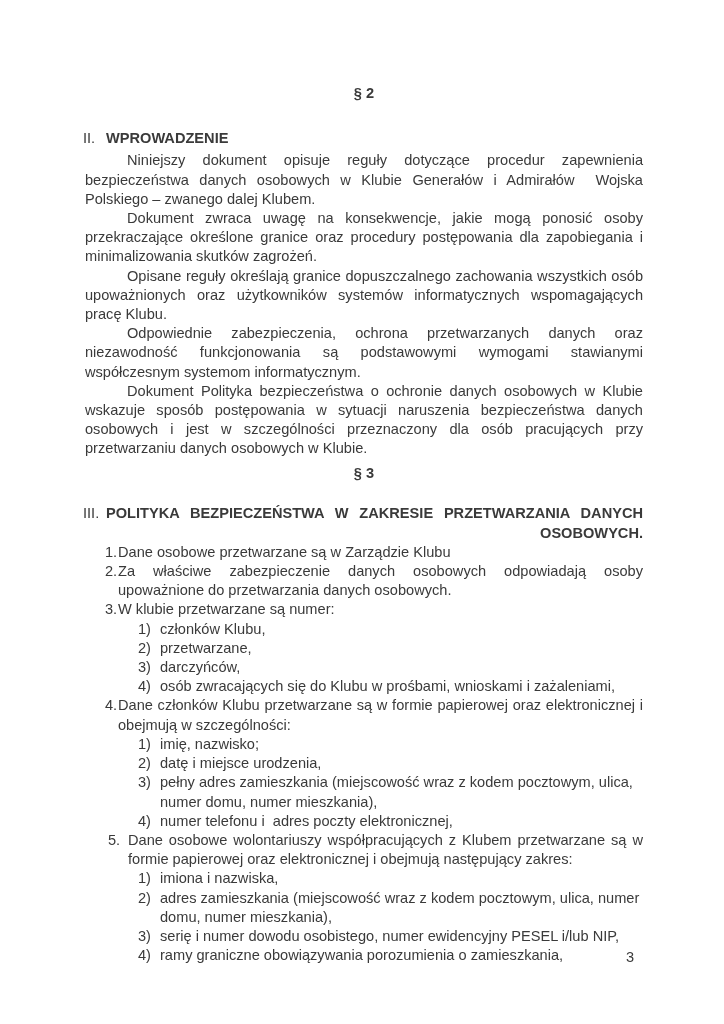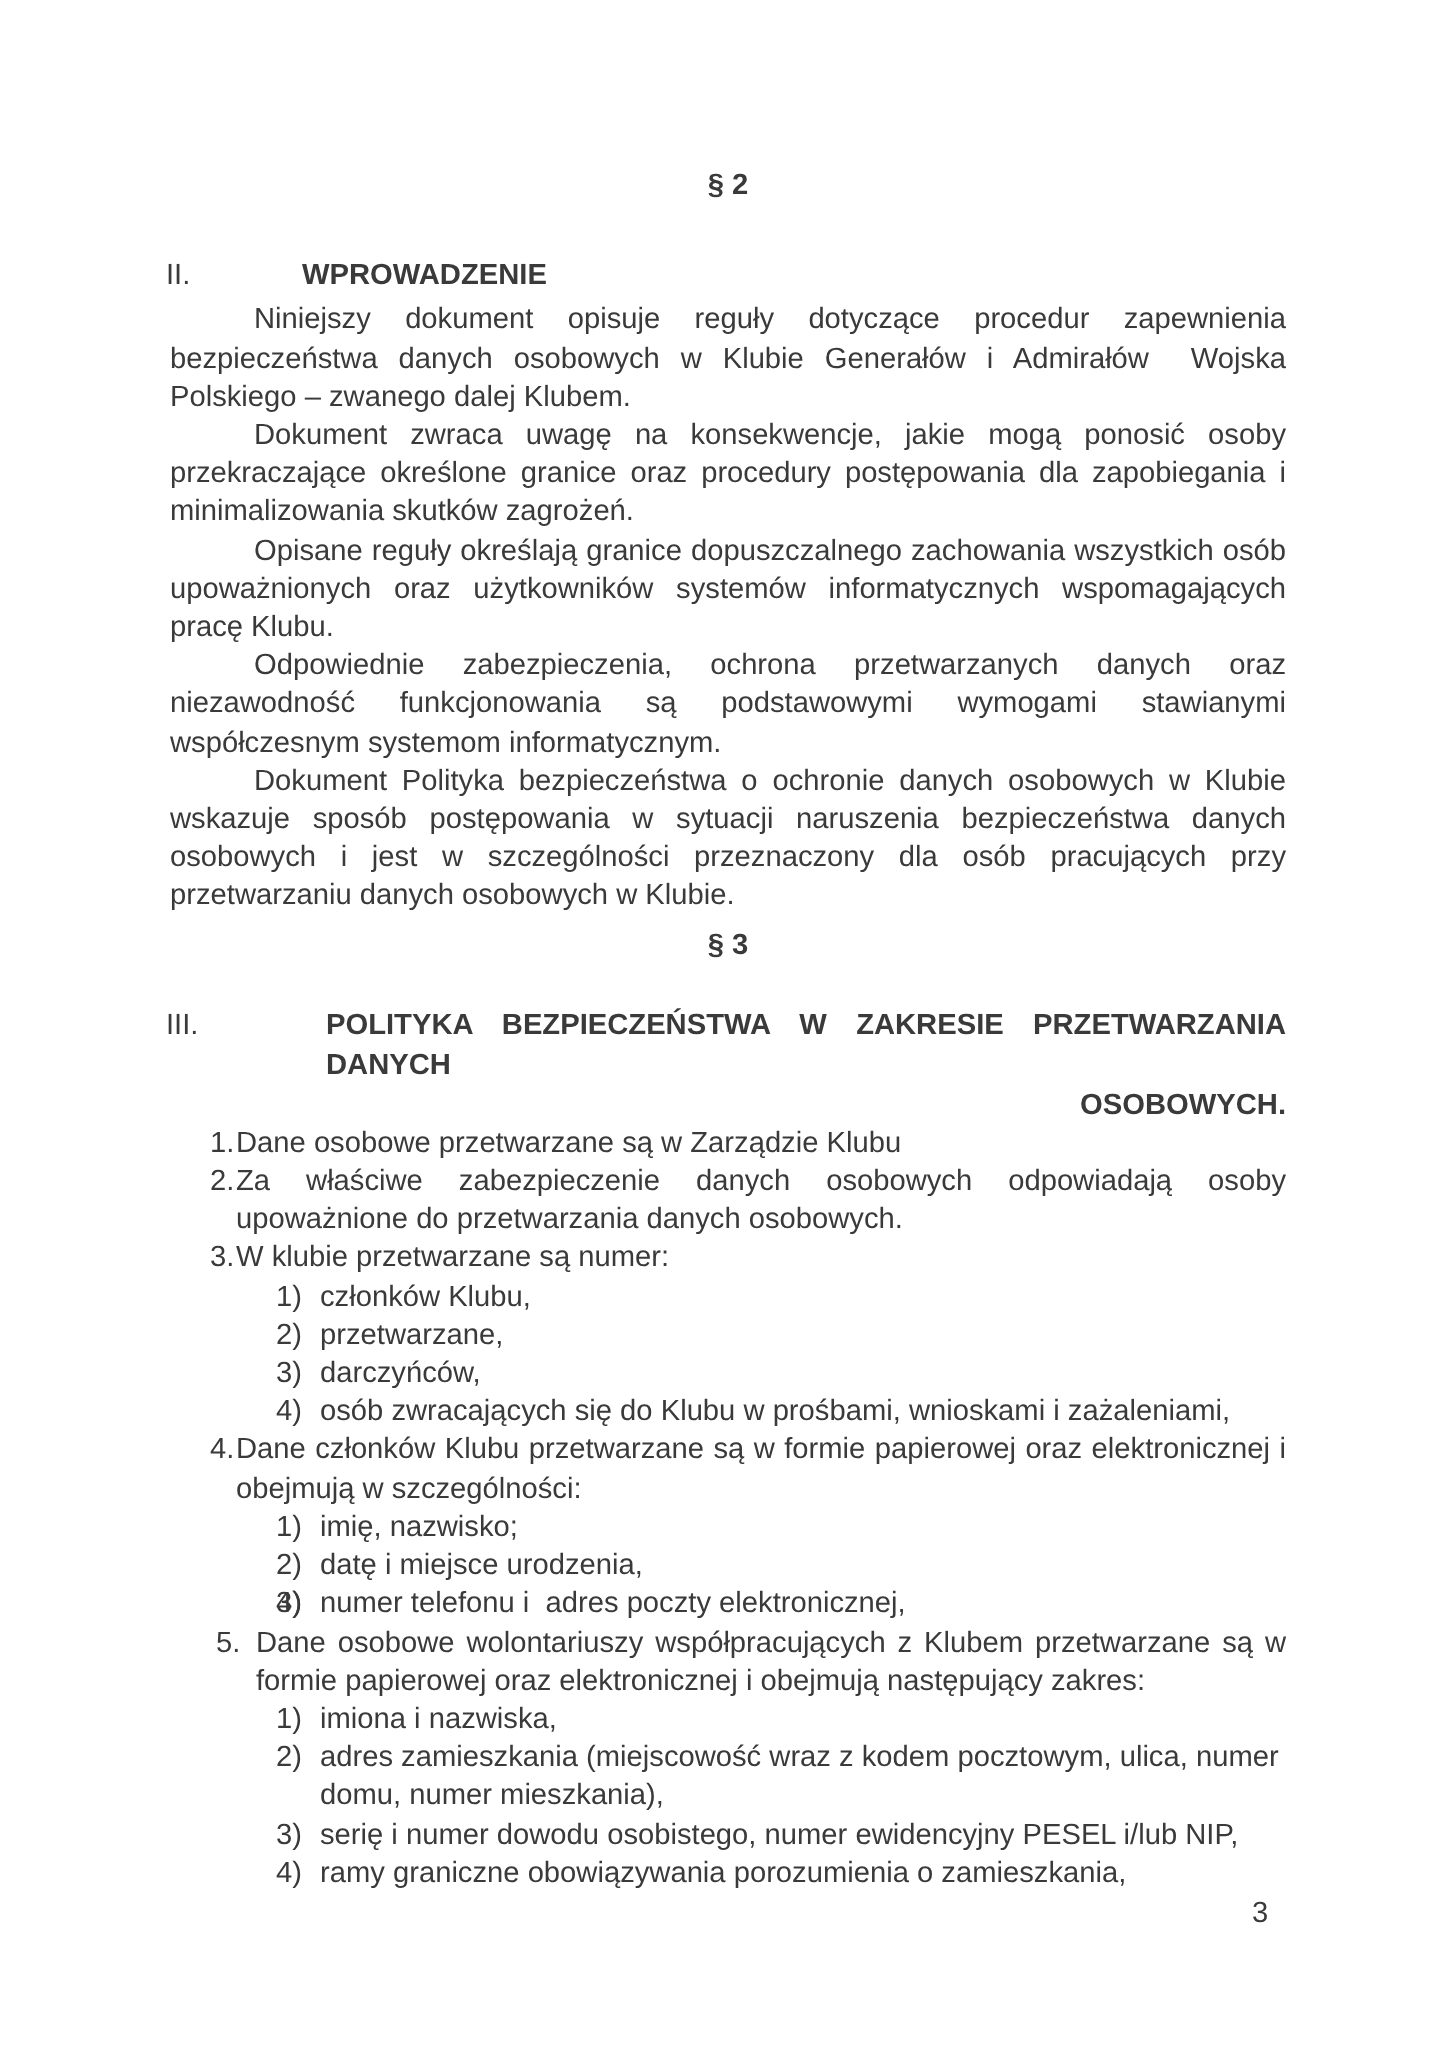--- a/index.html
+++ b/index.html
@@ -27,21 +27,20 @@
   .sec-mark {
     text-align: center;
     font-weight: 700;
   }
   .sec-mark.s2 { margin-bottom: 26px; }
   .sec-mark.s3 { margin-top: 5px; margin-bottom: 20px; }
 
   .heading {
     position: relative;
     margin-bottom: 3px;
-    padding-left: 45px;
   }
   .heading .h-num {
     position: absolute;
     left: -2px;
     top: 0;
     font-weight: 400;
   }
   .heading .h-title {
     display: block;
     margin-left: 21px;
@@ -113,21 +112,21 @@
     <p class="para">Dokument zwraca uwagę na konsekwencje, jakie mogą ponosić osoby przekraczające określone granice oraz procedury postępowania dla zapobiegania i minimalizowania skutków zagrożeń.</p>
     <p class="para">Opisane reguły określają granice dopuszczalnego zachowania wszystkich osób upoważnionych oraz użytkowników systemów informatycznych wspomagających pracę Klubu.</p>
     <p class="para">Odpowiednie zabezpieczenia, ochrona przetwarzanych danych oraz niezawodność funkcjonowania są podstawowymi wymogami stawianymi współczesnym systemom informatycznym.</p>
     <p class="para">Dokument Polityka bezpieczeństwa o ochronie danych osobowych w Klubie wskazuje sposób postępowania w sytuacji naruszenia bezpieczeństwa danych osobowych i jest w szczególności przeznaczony dla osób pracujących przy przetwarzaniu danych osobowych w Klubie.</p>
 
     <div class="sec-mark s3">§ 3</div>
 
     <div class="heading heading-iii">
       <span class="h-num">III.</span>
       <span class="h-title">
-        <span class="h-line1" style="display:block;margin-left:12px;">POLITYKA BEZPIECZEŃSTWA W ZAKRESIE PRZETWARZANIA DANYCH</span>
+        <span class="h-line1" style="display:block;">POLITYKA BEZPIECZEŃSTWA W ZAKRESIE PRZETWARZANIA DANYCH</span>
         <span class="h-line2" style="display:block;">OSOBOWYCH.</span>
       </span>
     </div>
 
     <div class="list">
 
       <div class="item">
         <span class="num">1.</span>
         <span>Dane osobowe przetwarzane są w Zarządzie Klubu</span>
       </div>
@@ -165,20 +164,21 @@
       <div class="sub">
         <span class="num">1)</span>
         <span>imię, nazwisko;</span>
       </div>
       <div class="sub">
         <span class="num">2)</span>
         <span>datę i miejsce urodzenia,</span>
       </div>
       <div class="sub">
         <span class="num">3)</span>
+        <span>pełny adres zamieszkania (miejscowość wraz z kodem pocztowym, ulica, numer domu, numer mieszkania),</span>
       </div>
       <div class="sub">
         <span class="num">4)</span>
         <span>numer telefonu i  adres poczty elektronicznej,</span>
       </div>
 
       <div class="item item-5">
         <span class="num">5.</span>
         <span>Dane osobowe wolontariuszy współpracujących z Klubem przetwarzane są w formie papierowej oraz elektronicznej i obejmują następujący zakres:</span>
       </div>

